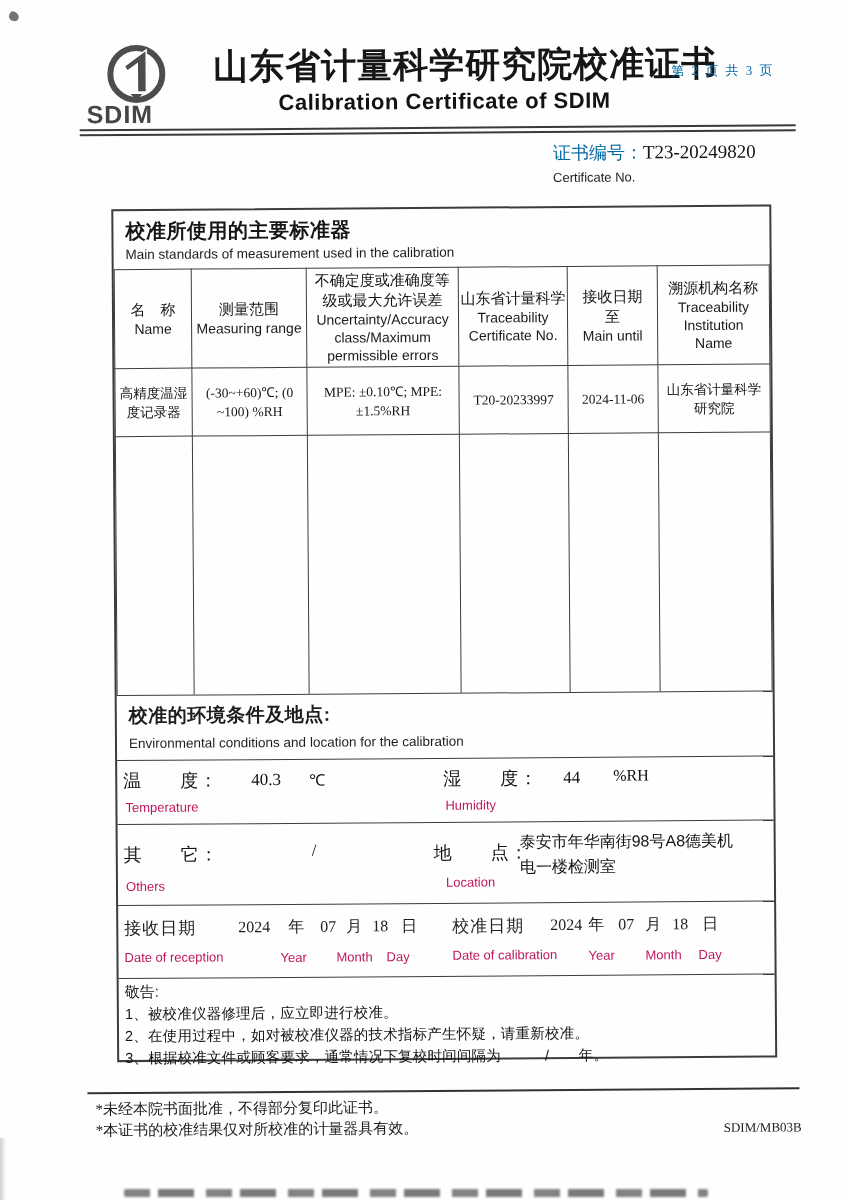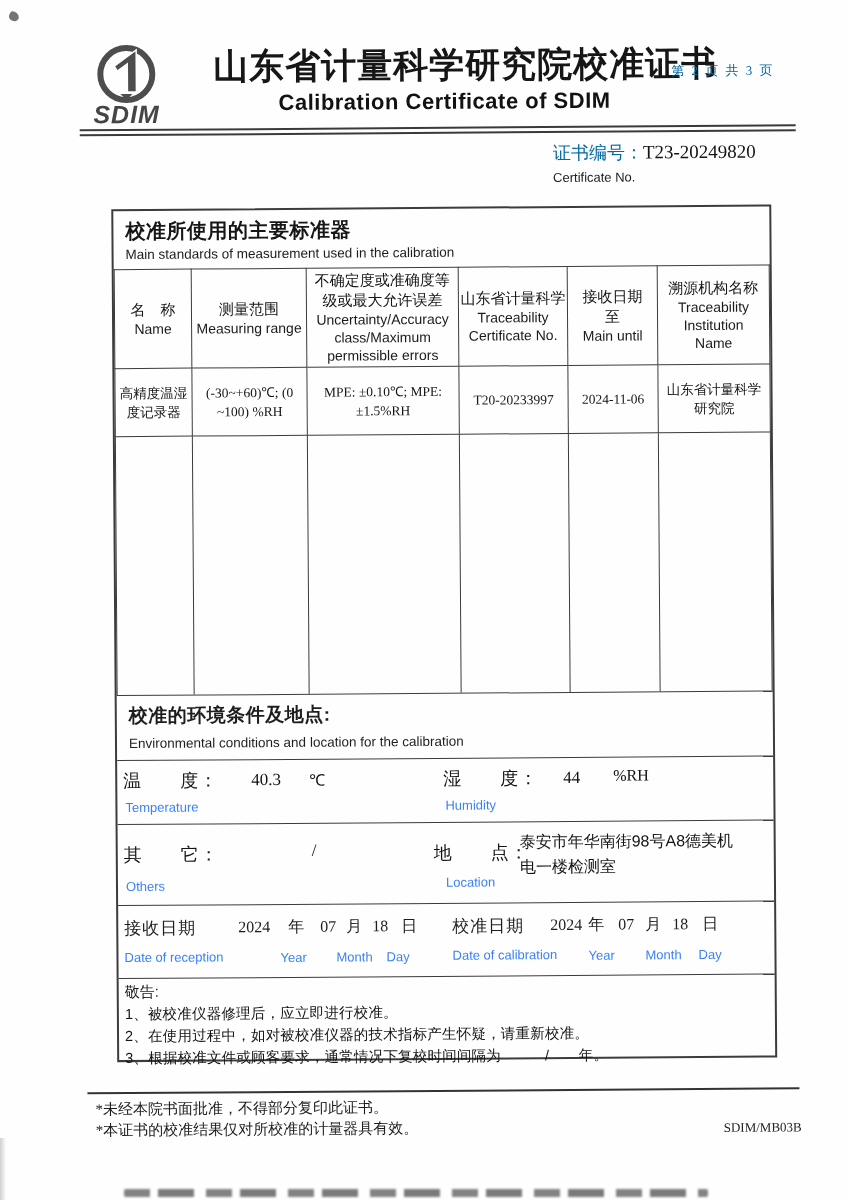--- a/index.html
+++ b/index.html
@@ -1,21 +1,21 @@
 <!DOCTYPE html>
 <html><head>
 <meta charset="utf-8">
 <style>
   * { margin:0; padding:0; box-sizing:border-box; }
   body { background:#e9e9e9; font-family:"Liberation Sans", sans-serif; }
   .page { position:relative; width:848px; height:1200px; background:#fefefe; margin:0 auto; overflow:hidden; color:#1e1e1e; }
   .sheet { position:absolute; inset:0; transform:rotate(-0.4deg); transform-origin:420px 600px; }
 
   
-  .logo { position:absolute; left:80px; top:42px; width:100px; text-align:center; color:#4b4b4b;font-style:italic; }
+  .logo { position:absolute; left:90px; top:42px; width:100px; color:#4b4b4b; }
   .logo-mark { display:block; margin:0 auto; }
   .logo-text { font-weight:bold; font-size:25px; letter-spacing:1px; color:#454545; line-height:1; margin-top:-4px; }
   .title-cn { position:absolute; left:217px; top:42px; font-family:"Liberation Serif", serif; font-weight:bold; font-size:35px; letter-spacing:1px; color:#161616; white-space:nowrap; }
   .page-info { position:absolute; left:675px; top:64px; font-family:"Liberation Serif", serif; font-size:13px; letter-spacing:2px; color:#0369a1; white-space:nowrap; }
   .title-en { position:absolute; left:218px; top:89px; width:460px; text-align:center; font-weight:bold; font-size:22px; letter-spacing:.5px; color:#121212; }
   .rule-double { position:absolute; left:83px; top:127px; width:716px; height:7px; border-top:2px solid #3a3a3a; border-bottom:2px solid #3a3a3a; }
   .cert-line { position:absolute; left:556px; top:142px; white-space:nowrap; }
   .cert-label { font-size:18px; color:#0369a1; }
   .cert-value { font-family:"Liberation Serif", serif; font-size:19px; color:#141414; }
   .cert-en { position:absolute; left:556px; top:171px; font-size:13px; color:#222; }
@@ -41,21 +41,21 @@
   .env-h-cn { font-size:19px; font-weight:600; letter-spacing:.5px; }
   .env-h-en { font-size:13.5px; margin-top:7px; }
 
   .sec-temp { height:64px; }
   .sec-others { height:81px; }
   .sec-dates { height:73px; }
   .sec-notice { height:85px; }
 
   .abs { position:absolute; white-space:nowrap; }
   .lbl-cn { font-size:18px; font-weight:500; color:#141414; letter-spacing:1px; }
-  .lbl-en { font-size:13px; color:#3b82f6;text-align:right; }
+  .lbl-en { font-size:13px; color:#be185d;text-align:right; }
   .val { font-family:"Liberation Serif", serif; font-size:17px; color:#111; }
   .unit { font-family:"Liberation Serif", serif; font-size:16px; color:#111; }
   .addr { font-size:16px; line-height:25px; white-space:pre-line; color:#141414; }
   .date-lbl { font-size:17px; font-weight:500; letter-spacing:1px; }
   .date-num { font-family:"Liberation Serif", serif; font-size:16px; }
   .date-unit { font-size:16px; }
 
   .notice-title { font-size:15px; font-weight:500; }
   .notice-item { font-size:14.5px; color:#151515; letter-spacing:.2px; }
 

